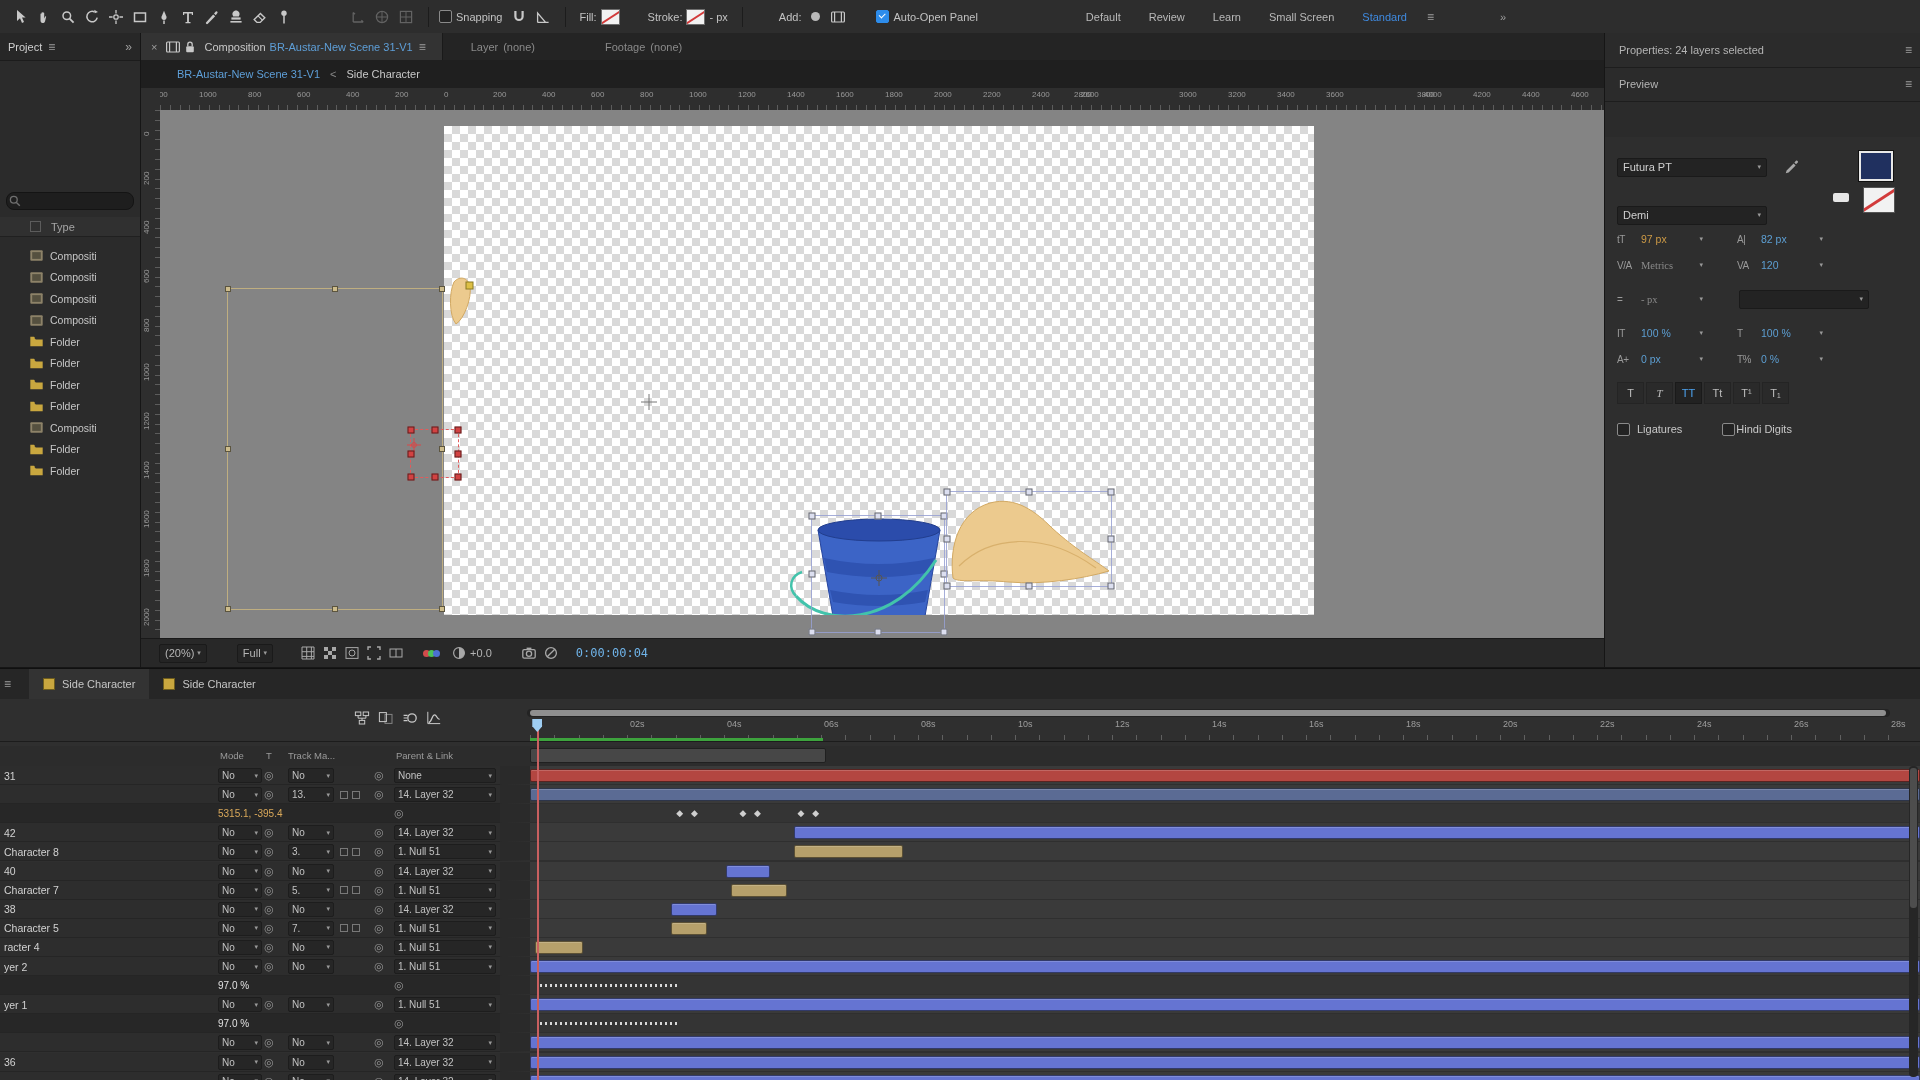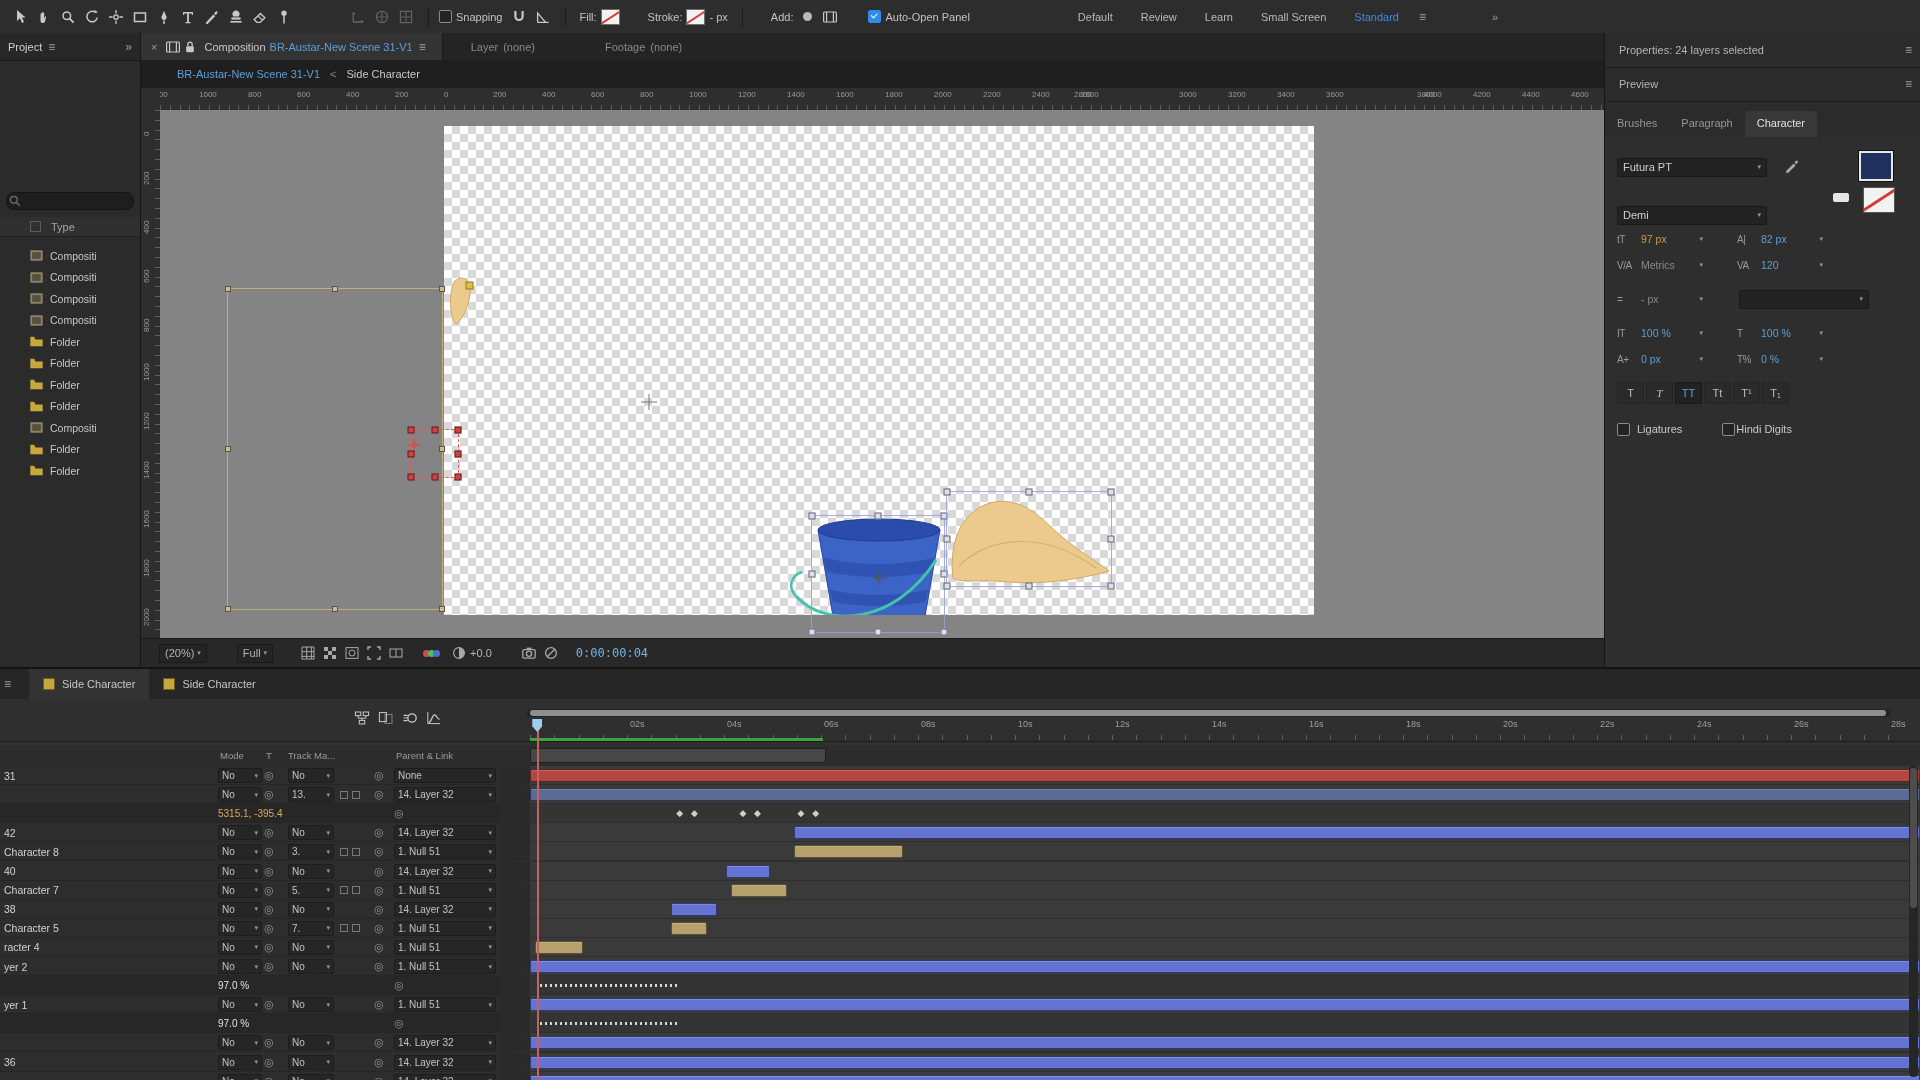--- a/index.html
+++ b/index.html
@@ -78,21 +78,21 @@
   .rtab{padding:6px 12px 8px;color:#969696;}
   .rtab.active{background:#383838;color:#e2e2e2;border-radius:4px 4px 0 0;}
   #char-body{position:absolute;left:0;top:104px;right:0;bottom:0;background:#2e2e2e;}
   .crow{position:absolute;left:12px;right:14px;height:20px;display:flex;align-items:center;}
   .cdd{display:flex;align-items:center;justify-content:space-between;background:#232323;border:1px solid #1a1a1a;
        border-radius:2px;height:19px;padding:0 5px;box-sizing:border-box;color:#cfcfcf;}
   .pg{color:#9a9a9a;font-size:10px;width:24px;letter-spacing:-.5px;flex:0 0 auto;}
   .pv{display:flex;align-items:center;font-size:10.5px;width:62px;justify-content:space-between;}
   .val-orange{color:#cd9a46;}
   .val-blue{color:#5d9fd3;}
-  .val-gray{color:#8a8a8a;}
+  .val-gray{color:#8a8a8a;font-family:Liberation Serif, serif;}
   .stybtn{width:25px;height:20px;display:flex;align-items:center;justify-content:center;color:#bdbdbd;
       border:1px solid #242424;background:#2a2a2a;margin-right:2px;font-size:11px;}
   .stybtn.ital{font-style:italic;font-family:"Liberation Serif",serif;}
   .stybtn.active{color:#4da3ef;border-color:#1a1a1a;background:#222;}
   #fill-swatch{position:absolute;left:254px;top:14px;width:34px;height:30px;border:2px solid #e8e8e8;box-sizing:border-box;box-shadow:0 0 0 1px #111;}
   #stroke-swatch{position:absolute;left:258px;top:50px;width:30px;height:24px;background:#f2f2f2;border:1px solid #555;overflow:hidden;}
   #stroke-swatch::after{content:"";position:absolute;left:-6px;top:10px;width:44px;height:2.5px;background:#d23b3b;transform:rotate(-33deg);}
   #swapbar{position:absolute;left:228px;top:56px;width:16px;height:9px;background:#e6e6e6;border-radius:2px;}
   
   #timeline{position:absolute;left:0;top:668px;width:1920px;height:412px;background:#2f2f2f;overflow:hidden;border-top:1px solid #101010;}
@@ -242,21 +242,21 @@
           <path d="M2.6 13.4h11M2.6 13.4V4l8 9.4" fill="none" stroke="currentColor" stroke-width="1.3"></path>
         </svg>
       </span>
     <span class="vsep"></span>
     <span class="tlabel">Fill:</span>
     <span class="swatch-none"></span>
     <span class="tlabel" style="margin-left:28px">Stroke:</span>
     <span class="swatch-none"></span>
     <span class="tlabel dim">- px</span>
     <span class="vsep"></span>
-    <span class="tlabel" style="margin-left:18px">Add:</span>
+    <span class="tlabel" style="margin-left:26px">Add:</span>
     <span style="width:9px;height:9px;border-radius:50%;background:#b9b9b9;display:inline-block;margin:0 6px"></span>
     <span class="ticon" id="ic-addfilm">
         <svg width="16" height="16" viewBox="0 0 16 16">
           <rect x="1.6" y="3" width="12.8" height="10" rx="1" fill="none" stroke="currentColor" stroke-width="1.2"></rect>
           <path d="M4.6 3v10M11.4 3v10" stroke="currentColor" stroke-width="1.2"></path>
         </svg>
       </span>
     <span class="chk on" style="margin-left:26px"></span>
     <span class="tlabel">Auto-Open Panel</span>
     <div id="tb-ws" style="display:flex;align-items:center;margin-left:90px">
@@ -615,25 +615,20 @@
 
   <div class="panel" id="rightpanel">
     <div class="rphead" style="top:0">
       <span style="margin-left:14px">Properties: 24 layers selected</span>
       <span class="more-ic">≡</span>
     </div>
     <div class="rphead" style="top:34px">
       <span style="margin-left:14px">Preview</span>
       <span class="more-ic">≡</span>
     </div>
-    <div id="rp-tabs">
-        <span class="rtab">Brushes</span>
-        <span class="rtab">Paragraph</span>
-        <span class="rtab active">Character</span>
-      </div>
 
     <div id="char-body">
       <div class="crow" style="top:20px">
         <span class="cdd" style="width:150px">
           <span>Futura PT</span>
             <span class="caret">▾</span>
         </span>
         <span class="sic" id="ic-eyedrop" style="margin-left:14px">
             <svg width="16" height="16" viewBox="0 0 16 16">
               <path d="M1.8 14.2l.8-2.8 7-7 2 2-7 7zM10.4 3.6l1.6-1.8c.9-.9 2.7.9 1.8 1.8l-1.8 1.6z" fill="currentColor"></path>

